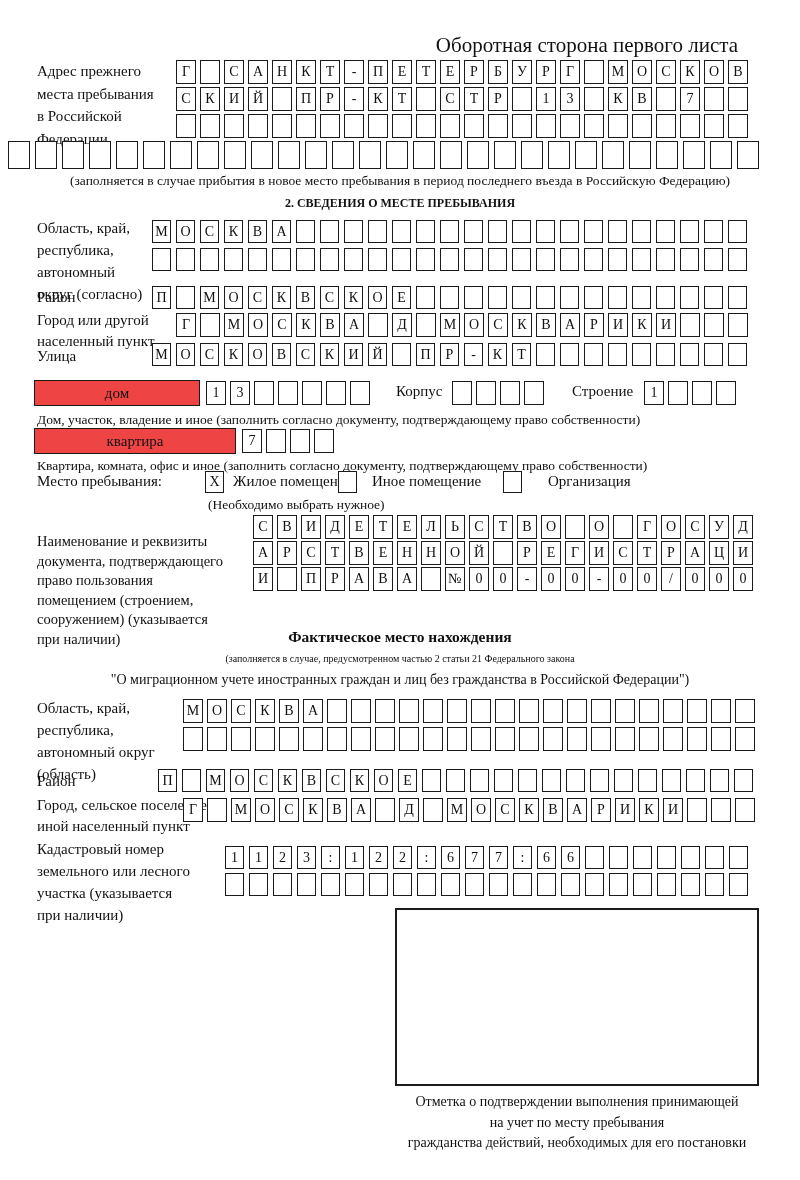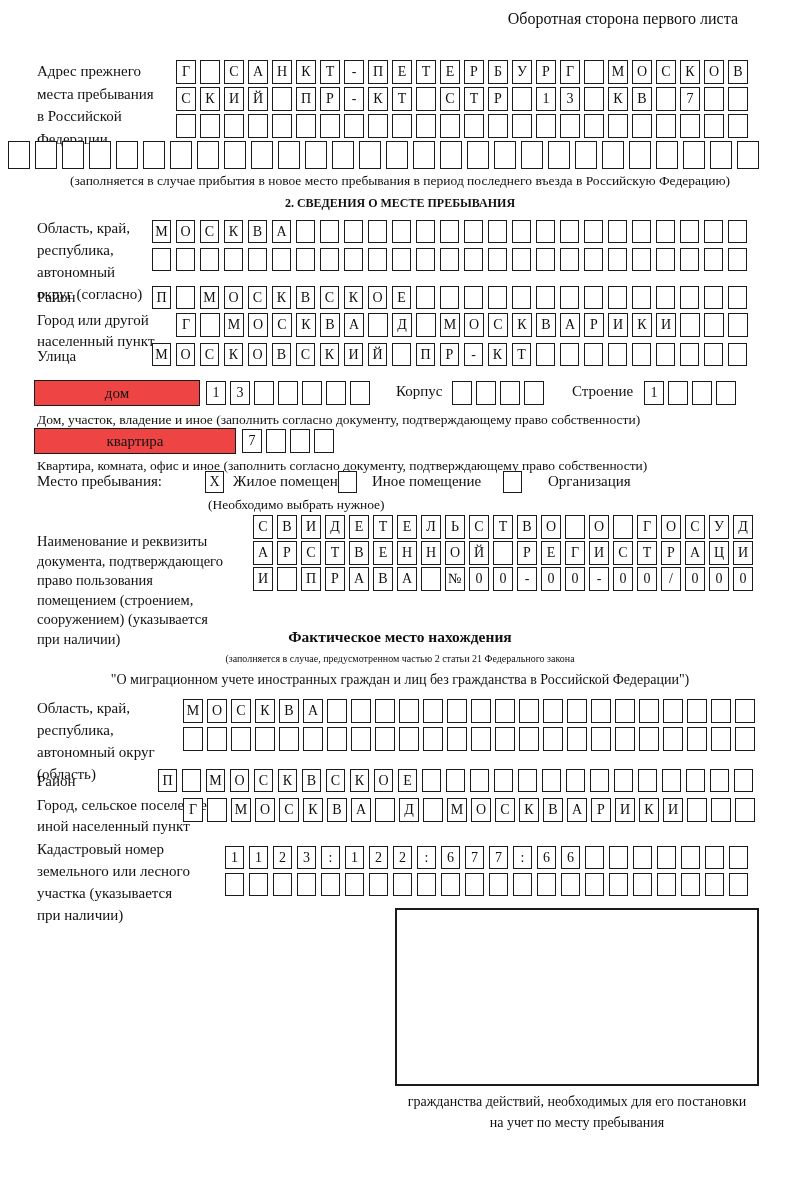--- a/index.html
+++ b/index.html
@@ -41,21 +41,21 @@
   }
   .inline-label{font-size:15px;white-space:nowrap;}
   .bigbox{box-sizing:border-box;border:2px solid #1b1b1b;background:#fff;}
   .bcap{font-size:14px;line-height:20.5px;text-align:center;}
 </style>
 </head>
 <body>
 
 <div class="page">
 
-  <div class="abs" style="top:10px; right:62px; font-size:16px;">Оборотная сторона первого листа</div>
+  <div class="abs" style="top:33px; right:62px; font-size:21px;">Оборотная сторона первого листа</div>
 
   <div class="abs lbl" style="left:37px; top:60px; line-height:22.5px;">
       <div>Адрес прежнего</div>
       <div>места пребывания</div>
       <div>в Российской</div>
       <div>Федерации</div>
     </div>
   <div class="abs cellrow" style="left:176px; top:60px;">
       <span class="cell">Г</span>
       <span class="cell"></span>
@@ -623,17 +623,18 @@
       <span class="cell"></span>
       <span class="cell"></span>
       <span class="cell"></span>
       <span class="cell"></span>
       <span class="cell"></span>
       <span class="cell"></span>
     </div>
 
   <div class="abs bigbox" style="left:395px; top:908px; width:364px; height:178px;"></div>
   <div class="abs bcap" style="left:388px; top:1092px; width:378px;">
+      <div>Отметка о подтверждении выполнения принимающей</div>
+      <div>на учет по месту пребывания</div>
       <div>гражданства действий, необходимых для его постановки</div>
-      <div>на учет по месту пребывания</div>
     </div>
 
 </div>
 
 </body></html>

